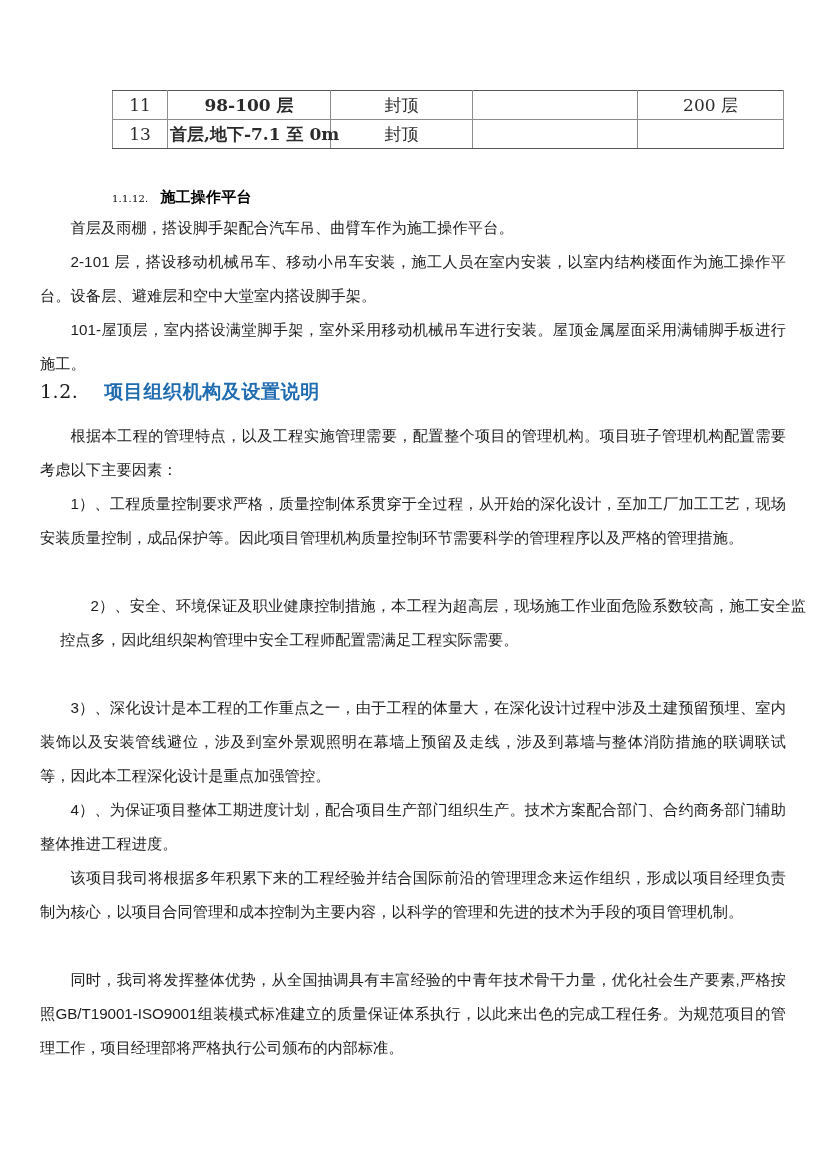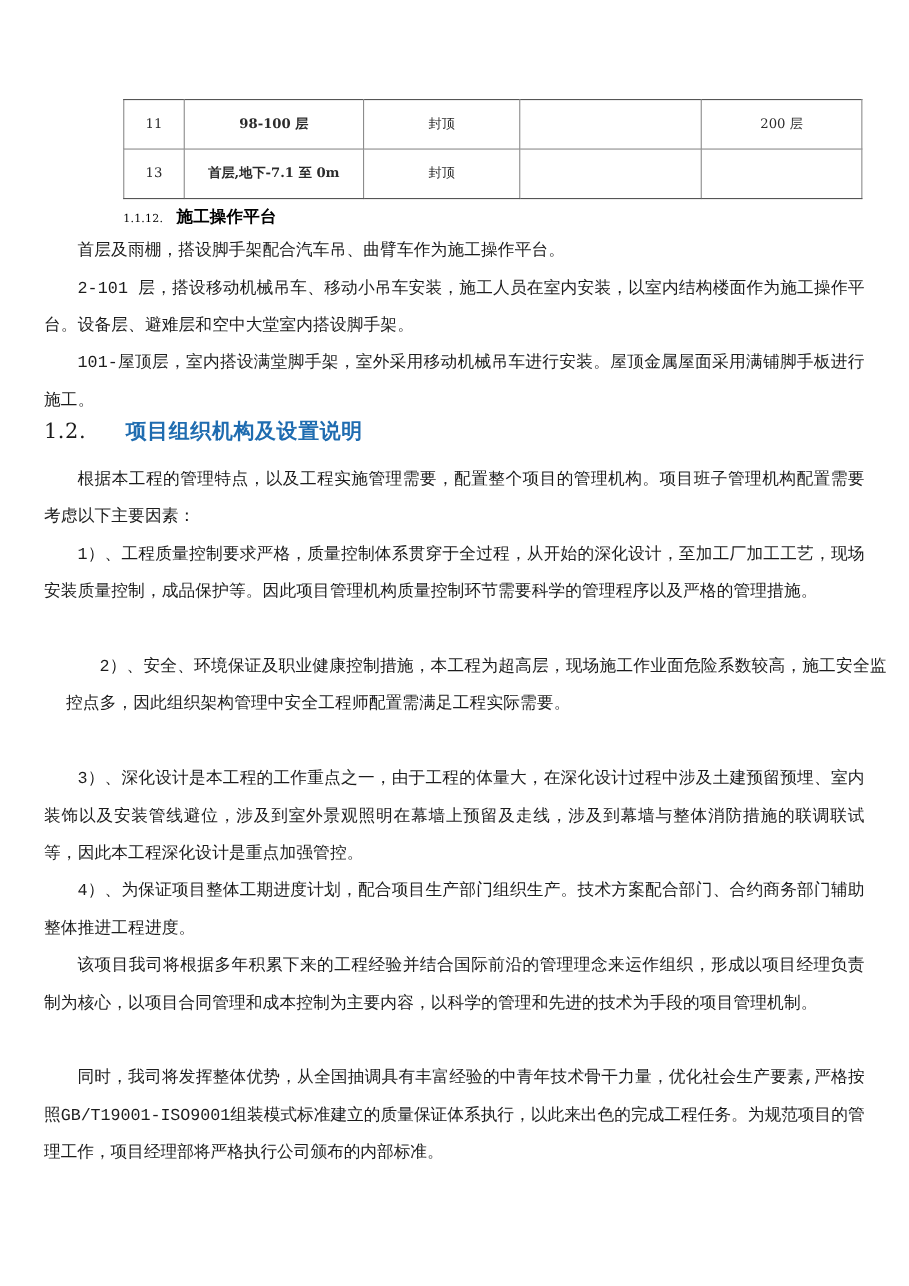--- a/index.html
+++ b/index.html
@@ -33,25 +33,25 @@
     left: 112px;
     top: 90px;
     width: 646px;
     border-collapse: collapse;
     table-layout: fixed;
     background: #ffffff;
   }
   .floor-table td {
     border: 1px solid #8c8c8c;
     height: 28px;
-    padding: 8px 2px;
+    padding: 0 2px;
     text-align: center;
     vertical-align: middle;
     font-family: "DejaVu Serif", "Liberation Serif", serif;
-    font-size: 12px;
+    font-size: 17px;
     color: #2b2b2b;
     line-height: 1.1;
     white-space: nowrap;
   }
   .floor-table tr:first-child td {
     border-top: 1.6px solid #555555;
   }
   .floor-table tr:last-child td {
     border-bottom: 1.6px solid #555555;
   }
@@ -96,30 +96,30 @@
     font-size: 19px;
     color: #1a1a1a;
     letter-spacing: 0.5px;
     text-align: right;
   }
   .h2 .ttl {
     font-family: "DejaVu Sans", "Liberation Sans", sans-serif;
     font-weight: bold;
     font-size: 19px;
     color: #1f6cb0;
-    margin-left: 36px;
+    margin-left: 26px;
     letter-spacing: 0.6px;
   }
 
   
   .para {
     position: absolute;
     left: 40px;
     width: 746px;
-    font-family: Liberation Mono, monospace;
+    font-family: Liberation Sans, sans-serif;
     font-size: 15.2px;
     line-height: 34px;
     color: #1c1c1c;
     text-align: justify;
     text-justify: inter-ideograph;
     text-indent: 2em;
     letter-spacing: 0.1px;
   }
   .para.tight { letter-spacing: -0.05px; }
 </style>

